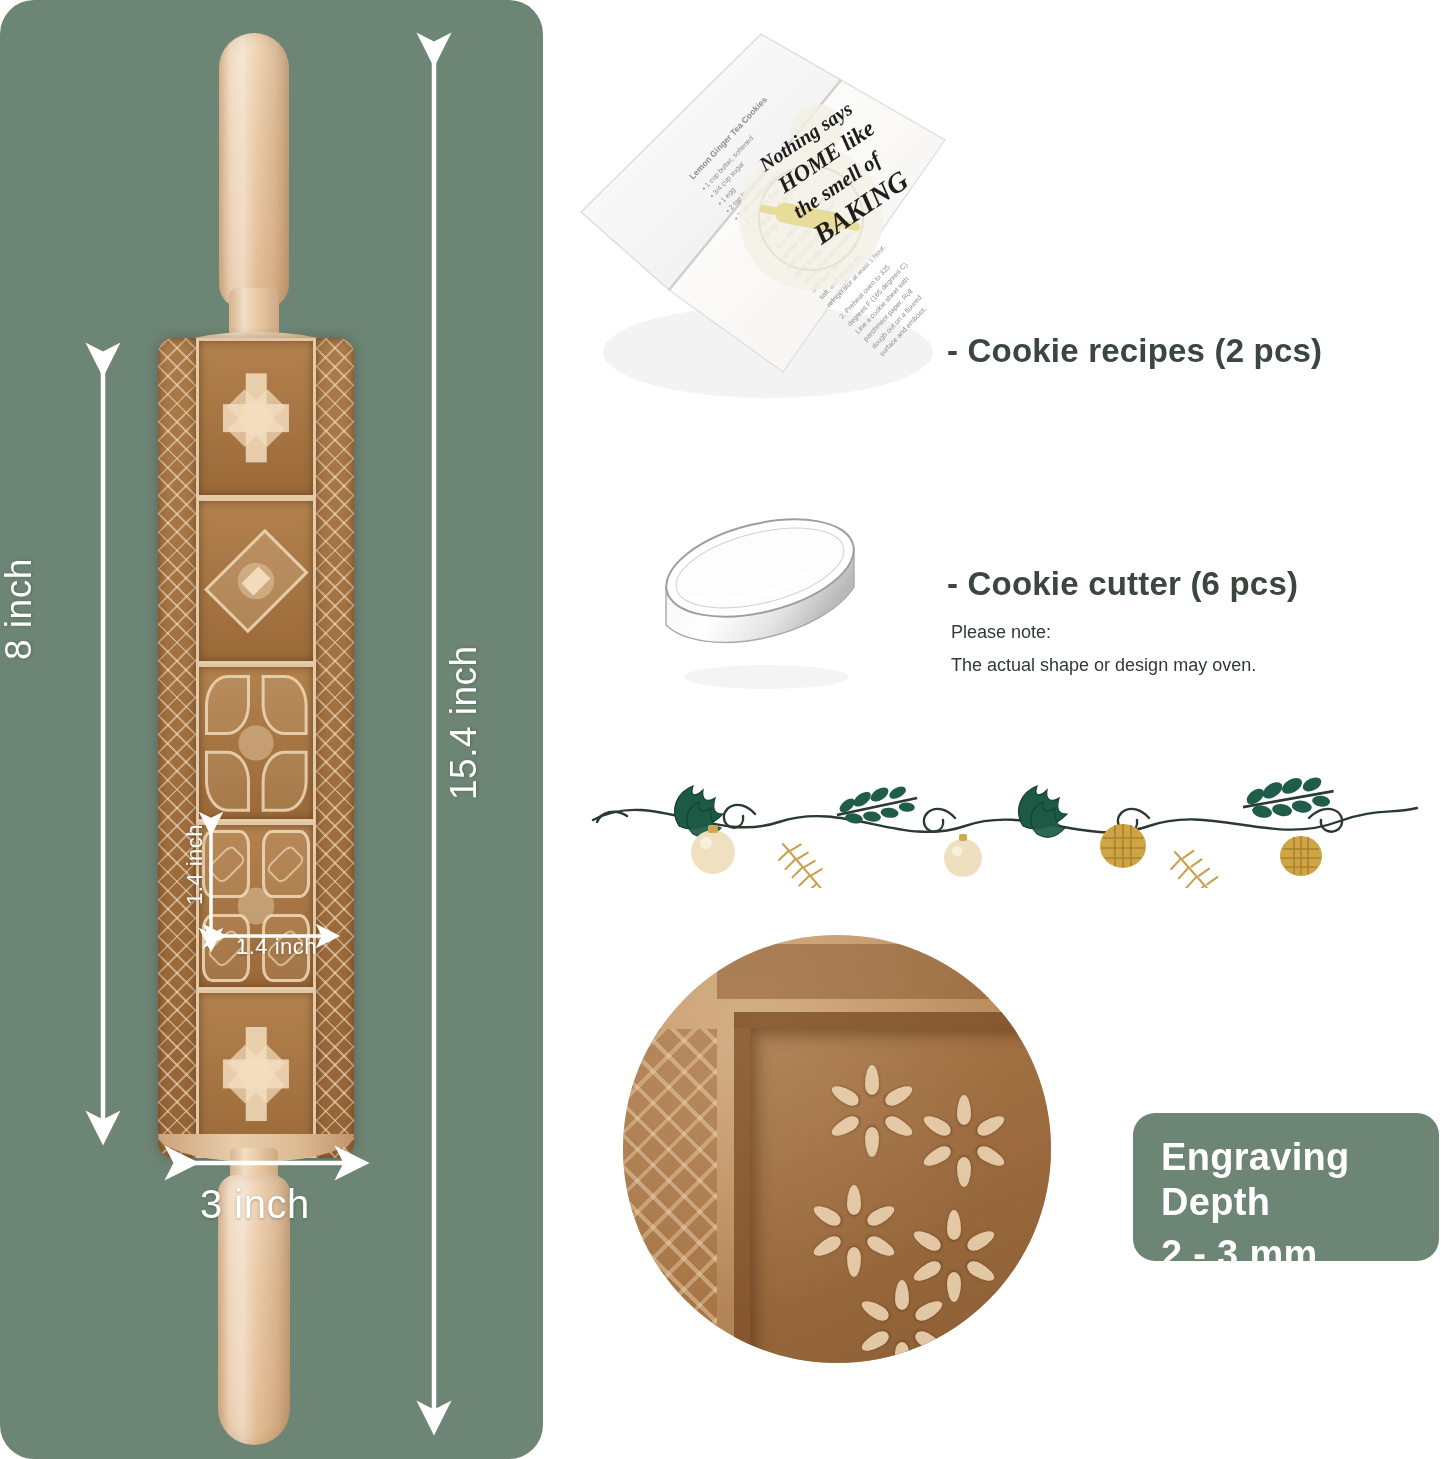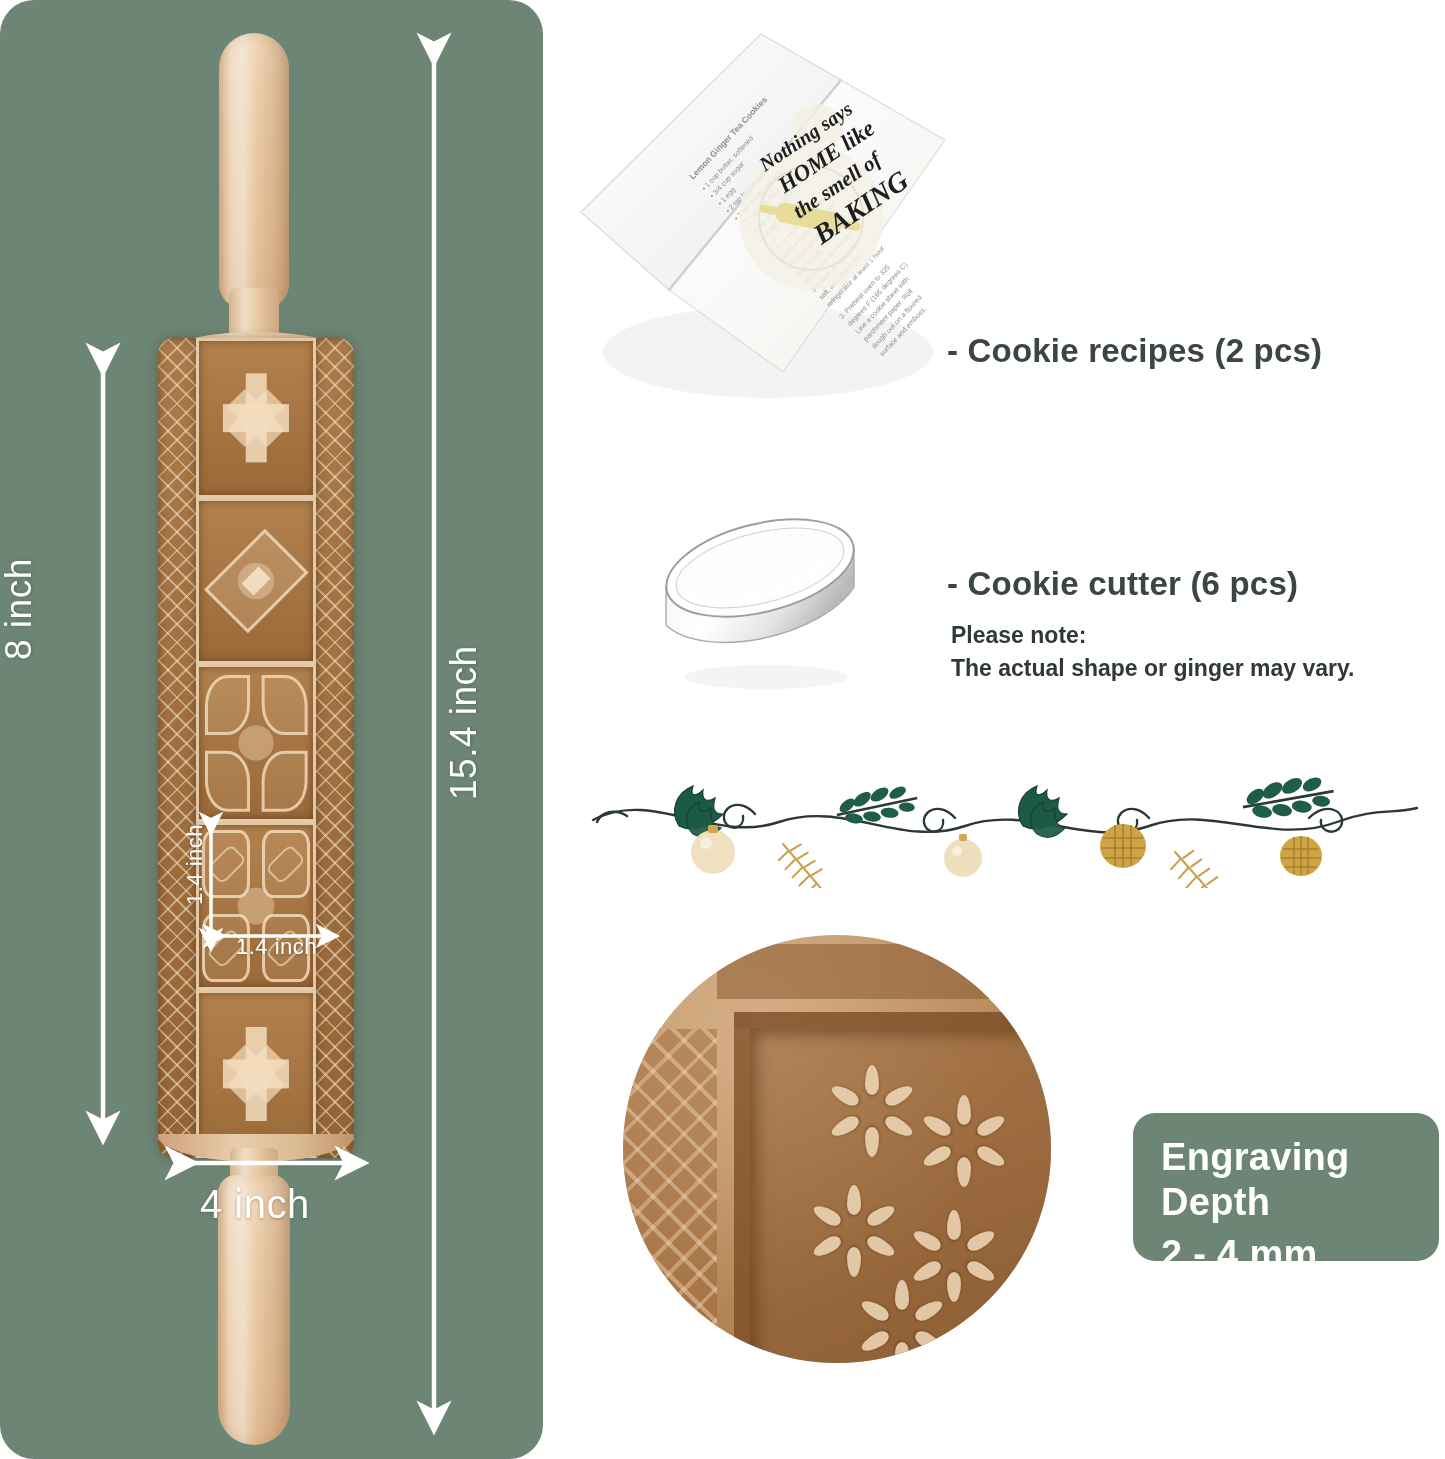--- a/index.html
+++ b/index.html
@@ -199,21 +199,21 @@
   
   #booklet{position:absolute;left:30px;top:22px;width:380px;height:400px;}
 
   .item-label{
     position:absolute;color:#3b4641;font-size:33px;font-weight:700;
     letter-spacing:.2px;white-space:nowrap;
   }
   #label-recipes{left:404px;top:332px;text-align:center;}
   #label-cutter{left:404px;top:565px;}
   .note-line{
-    position:absolute;color:#2f3a35;font-size:23px;font-weight:700;
+    position:absolute;color:#2f3a35;font-size:18px;font-weight:400;
     white-space:nowrap;
   }
   #note-1{left:408px;top:622px;}
   #note-2{left:408px;top:655px;}
 
   
   #cutter-wrap{position:absolute;left:105px;top:505px;width:230px;height:190px;}
 
   
   #garland{position:absolute;left:40px;top:748px;width:840px;height:140px;}
@@ -327,21 +327,21 @@
 
     <line x1="182" y1="1163" x2="352" y2="1163" stroke="#ffffff" stroke-width="4.5" marker-start="url(#ah)" marker-end="url(#ah)"></line>
 
     <line x1="211" y1="824" x2="211" y2="940" stroke="#ffffff" stroke-width="3.5" marker-start="url(#ahs)" marker-end="url(#ahs)"></line>
 
     <line x1="215" y1="936" x2="328" y2="936" stroke="#ffffff" stroke-width="3.5" marker-start="url(#ahs)" marker-end="url(#ahs)"></line>
   </svg>
 
   <div class="dim-label" id="label-8inch">8 inch</div>
   <div class="dim-label" id="label-154">15.4 inch</div>
-  <div class="dim-label" id="label-2inch">4 inch</div>
+  <div class="dim-label" id="label-2inch">3 inch</div>
   <div class="dim-label" id="label-14-h">1.4 inch</div>
   <div class="dim-label" id="label-14-v">1.4 inch</div>
 </div>
 
 <div id="right-col">
 
   <svg id="booklet" viewBox="0 0 380 400">
     <defs>
       <linearGradient id="pgL" x1="0" y1="0" x2="1" y2="1">
         <stop offset="0" stop-color="#ffffff"></stop>
@@ -429,21 +429,21 @@
              A104,52 -14 0 1 18,120 Z" fill="url(#metal)" stroke="#a9a9a9" stroke-width="1.4"></path>
 
     <ellipse cx="112" cy="63" rx="96" ry="44" transform="rotate(-14 112 63)" fill="#ffffff" stroke="#9e9e9e" stroke-width="2"></ellipse>
     <ellipse cx="112" cy="63" rx="86" ry="35" transform="rotate(-14 112 63)" fill="#fdfdfd" stroke="#cfcfcf" stroke-width="1"></ellipse>
 
     <path d="M40,92 A92,46 -14 0 0 176,55" fill="none" stroke="#ffffff" stroke-width="6" opacity=".85"></path>
   </svg>
 
   <div class="item-label" id="label-cutter">- Cookie cutter (6 pcs)</div>
   <div class="note-line" id="note-1">Please note:</div>
-  <div class="note-line" id="note-2">The actual shape or ginger may vary.</div>
+  <div class="note-line" id="note-2">The actual shape or design may oven.</div>
 
   <svg id="garland" viewBox="0 0 840 140">
     <g fill="none" stroke="#2b3a2e" stroke-width="2.4" stroke-linecap="round">
       <path d="M10,72 C70,40 130,96 196,74 C262,52 318,100 382,78
                C446,56 504,100 566,78 C628,56 690,98 754,74 C790,60 812,66 834,60"></path>
 
       <path d="M172,66 c-16,-18 -36,-6 -30,8 c5,10 20,6 18,-6"></path>
       <path d="M372,70 c-16,-18 -36,-6 -30,8 c5,10 20,6 18,-6"></path>
       <path d="M566,70 c-16,-18 -36,-6 -30,8 c5,10 20,6 18,-6"></path>
       <path d="M726,70 c18,-18 38,-6 32,8 c-5,10 -22,6 -20,-6"></path>
@@ -578,16 +578,16 @@
       <span style="transform:rotate(60deg) translateY(-16px)"></span>
       <span style="transform:rotate(120deg) translateY(-16px)"></span>
       <span style="transform:rotate(180deg) translateY(-16px)"></span>
       <span style="transform:rotate(240deg) translateY(-16px)"></span>
       <span style="transform:rotate(300deg) translateY(-16px)"></span>
     </div>
   </div>
 
   <div id="depth-badge">
     <div id="depth-title">Engraving Depth</div>
-    <div id="depth-value">2 - 4 mm</div>
+    <div id="depth-value">2 - 3 mm</div>
   </div>
 
 </div>
 
 </body></html>

